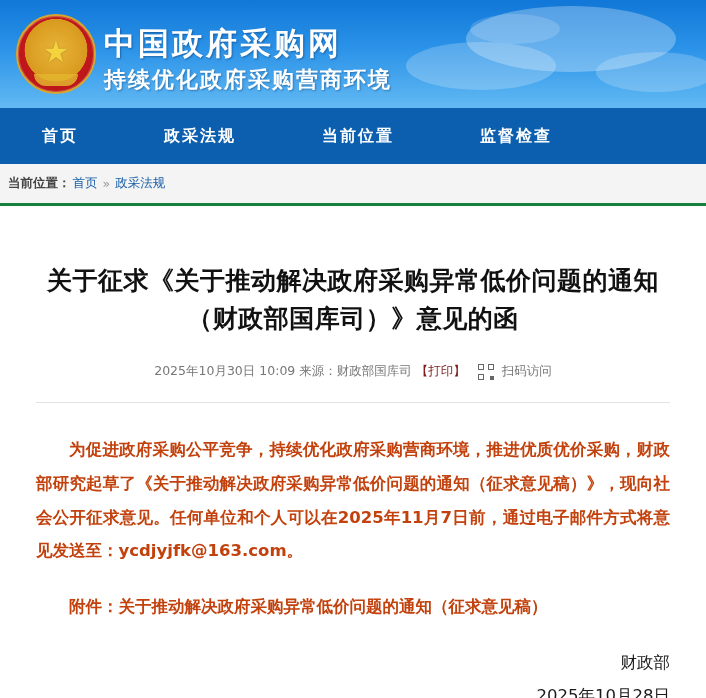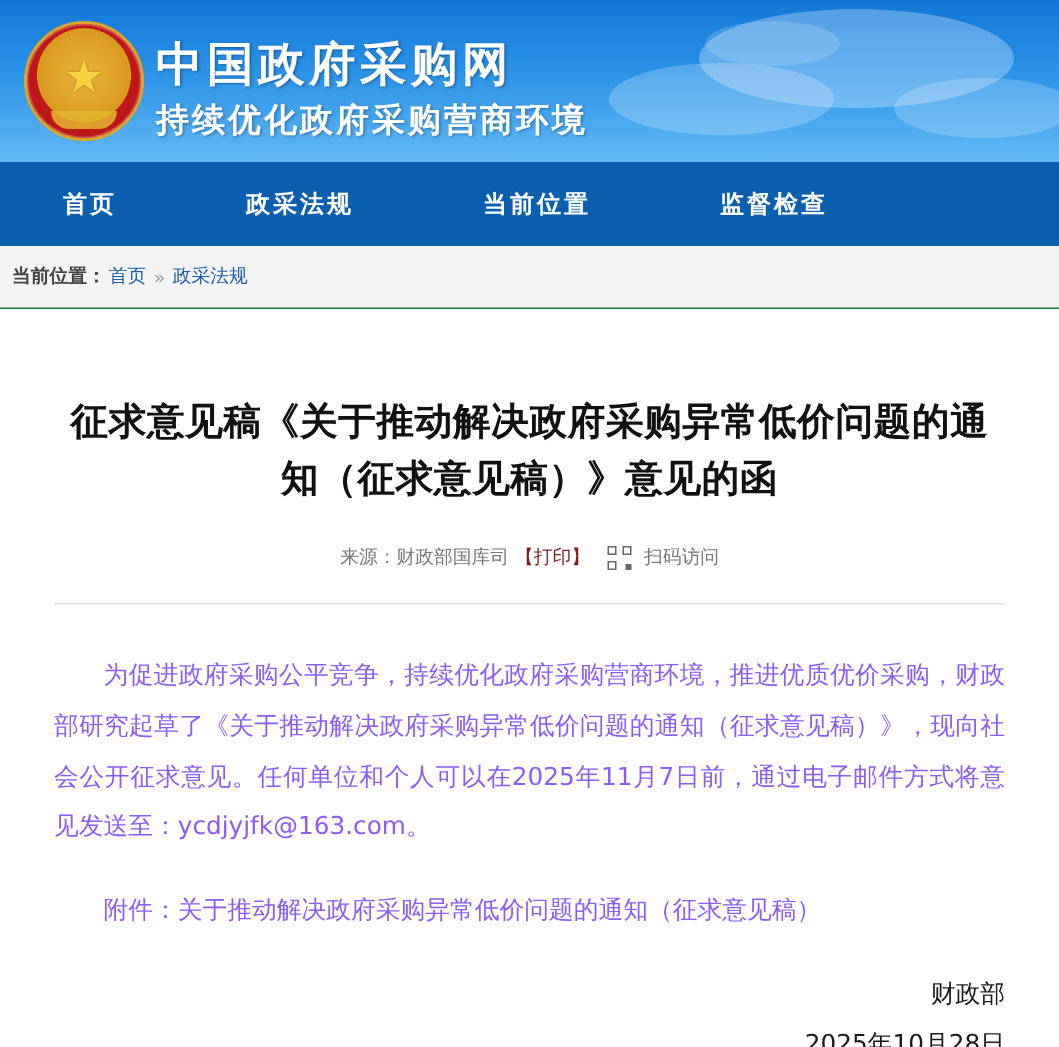--- a/index.html
+++ b/index.html
@@ -120,21 +120,21 @@
 
   
   .breadcrumb {
     height: 42px;
     background: #f4f4f4;
     display: flex;
     align-items: center;
     padding-left: 8px;
     font-size: 12.5px;
     color: #555;
-    border-bottom: 1px solid #15803d;
+    border-bottom: 3px solid #15803d;
     box-sizing: border-box;
     font-family: "DejaVu Sans", "Liberation Sans", sans-serif;
   }
   .breadcrumb .bc-label { color: #444; font-weight: bold; }
   .breadcrumb a {
     color: #1a5fa8;
     text-decoration: none;
     margin: 0 2px;
   }
   .breadcrumb .sep { color: #999; margin: 0 3px; }
@@ -186,23 +186,24 @@
 
   .divider {
     margin-top: 22px;
     border-top: 1px solid #e2e2e2;
   }
 
   .body-text {
     margin-top: 30px;
     font-size: 16.5px;
     line-height: 2.05;
-    color: #8b5cf6;
+    color: #c2410c;
     text-align: justify;
     font-family: "DejaVu Sans", "Liberation Sans", sans-serif;
+    font-weight: bold;
   }
   .body-text p { margin: 0 0 22px 0; text-indent: 2em; }
   .body-text p.no-indent { text-indent: 2em; }
   .sign {
     margin-top: 6px;
     text-align: right;
     font-size: 16.5px;
     line-height: 2.0;
     color: #1b1b1b;
     font-family: "DejaVu Sans", "Liberation Sans", sans-serif;
@@ -236,23 +237,24 @@
 </div>
 
 <div class="breadcrumb">
   <span class="bc-label">当前位置：</span>
   <a href="#">首页</a>
   <span class="sep">»</span>
   <a href="#">政采法规</a>
 </div>
 
 <div class="content">
-  <h1 class="article-title">征求意见稿《关于推动解决政府采购异常低价问题的通知（征求意见稿）》意见的函</h1>
+  <h1 class="article-title">关于征求《关于推动解决政府采购异常低价问题的通知（财政部国库司）》意见的函</h1>
 
   <div class="meta">
+    <span>2025年10月30日 10:09</span>
     <span>来源：财政部国库司</span>
     <span class="print-link">【打印】</span>
     <span class="qr-icon">
       <i class="tl"></i>
         <i class="tr"></i>
         <i class="bl"></i>
         <i class="br"></i>
     </span>
     <span class="scan-text">扫码访问</span>
   </div>

